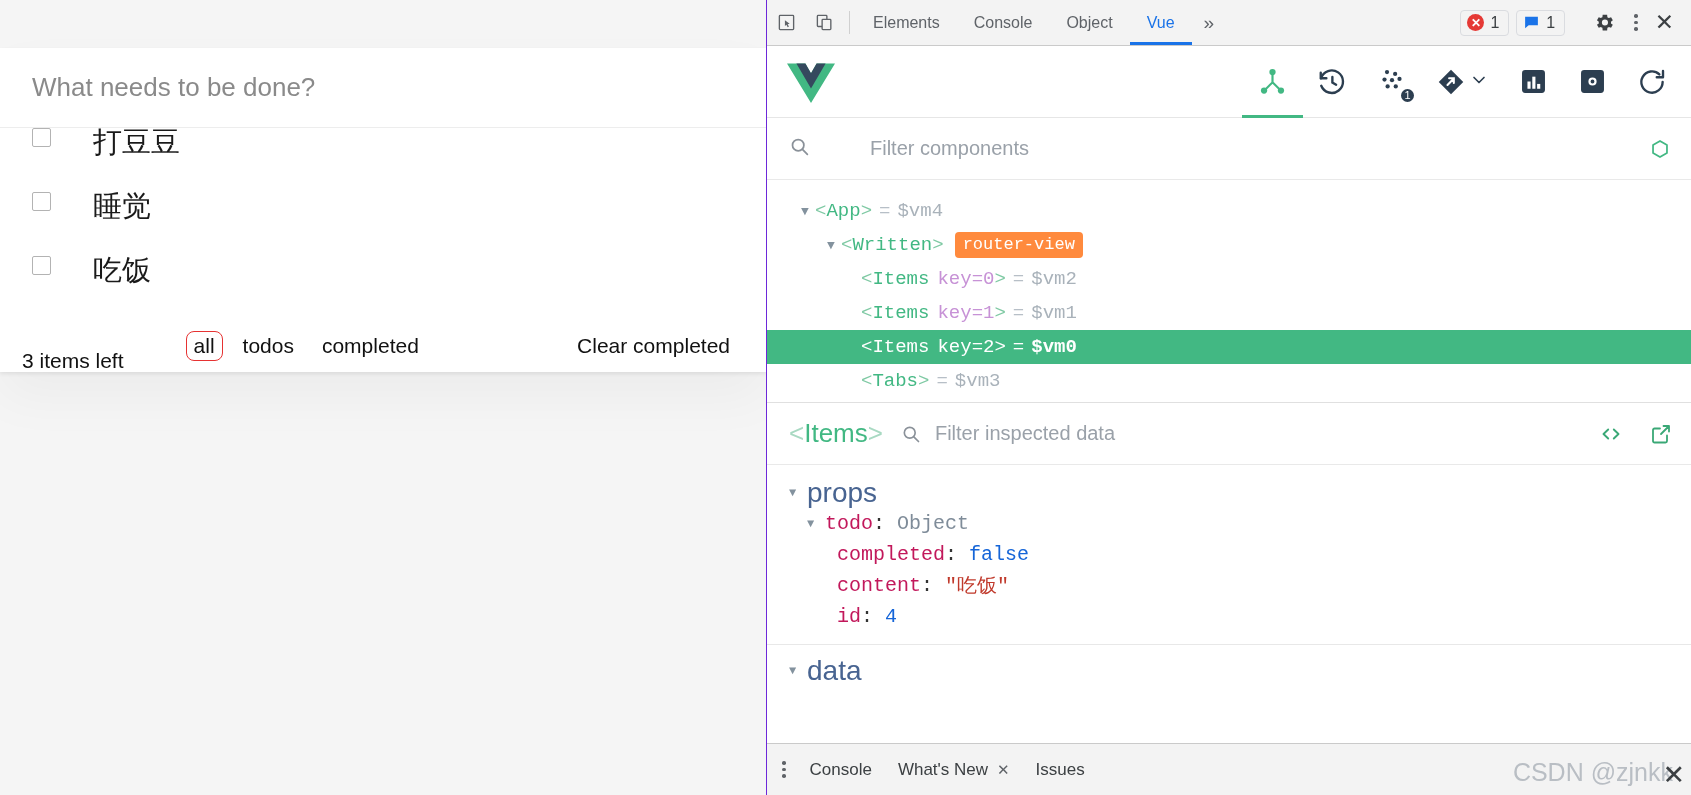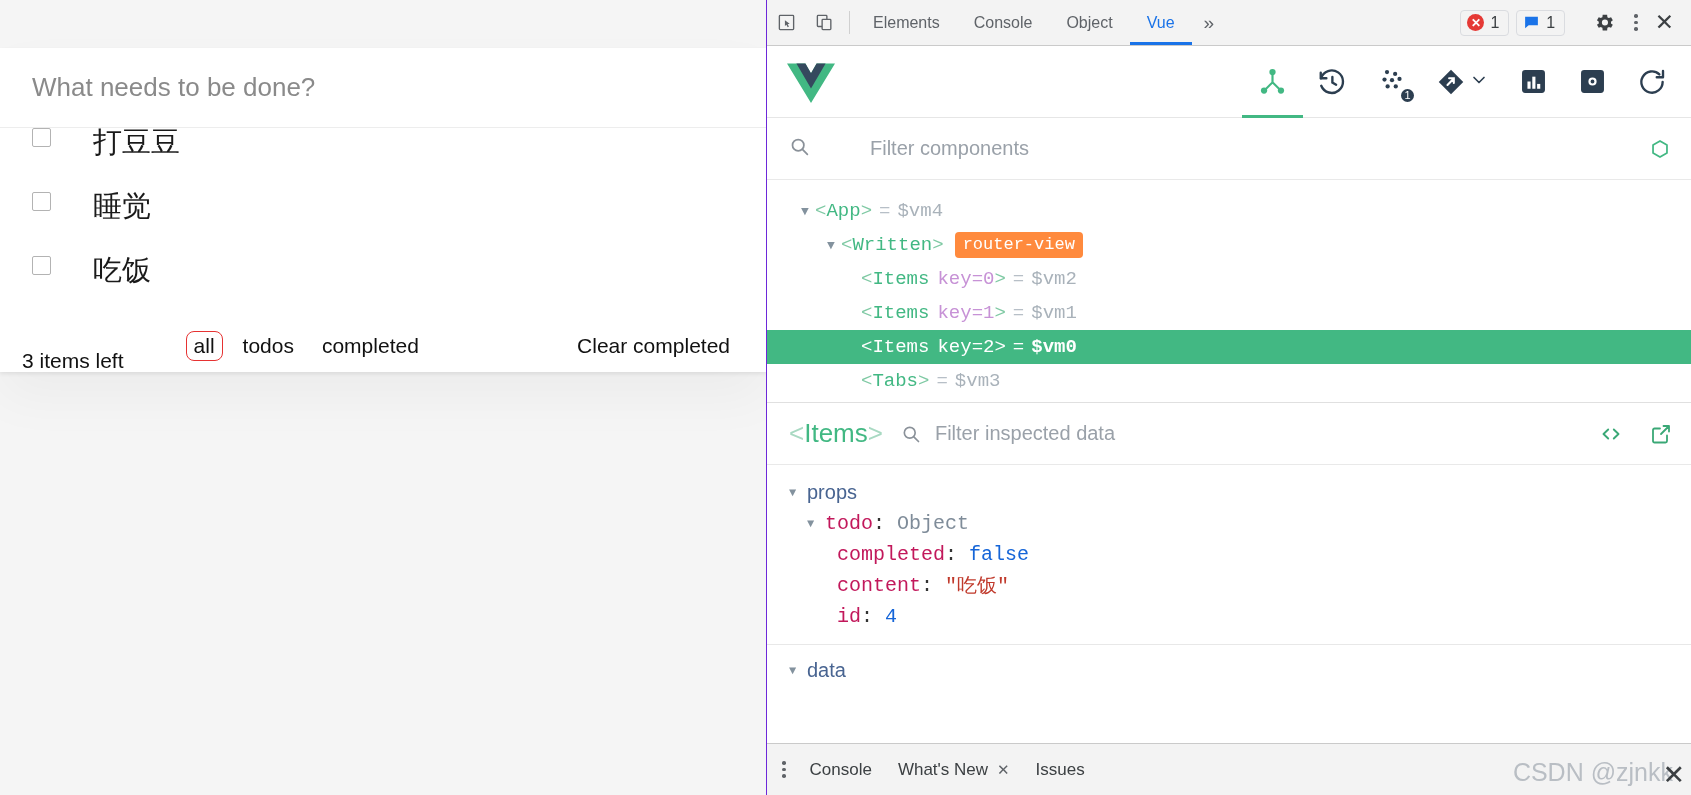--- a/index.html
+++ b/index.html
@@ -345,21 +345,21 @@
     flex: 1;
     background: #fff;
     overflow: hidden;
     font-family: "Liberation Mono", monospace;
     font-size: 20px;
     padding-top: 12px;
     min-height: 0;
   }
   .d-row { display: flex; align-items: center; height: 31px; padding-left: 22px; white-space: nowrap; }
   .d-arrow { width: 18px; color: #83929e; font-size: 12px; flex: none; }
-  .group-label { color: #486491; font-family: "Liberation Sans", sans-serif; font-size: 20px; }
+  .group-label { color: #486491; font-family: "Liberation Sans", sans-serif; font-size: 28px; }
   .k-prop { color: #c2185b; }
   .k-obj { color: #7f8c99; }
   .v-bool { color: #1565d8; }
   .v-num  { color: #1565d8; }
   .v-str  { color: #c0392b; }
   .punct  { color: #333; }
   .indent1 { padding-left: 40px; }
   .indent2 { padding-left: 70px; }
   .divider-line { height: 1px; background: #e8e8e8; margin: 12px 0 10px 0; }
 

